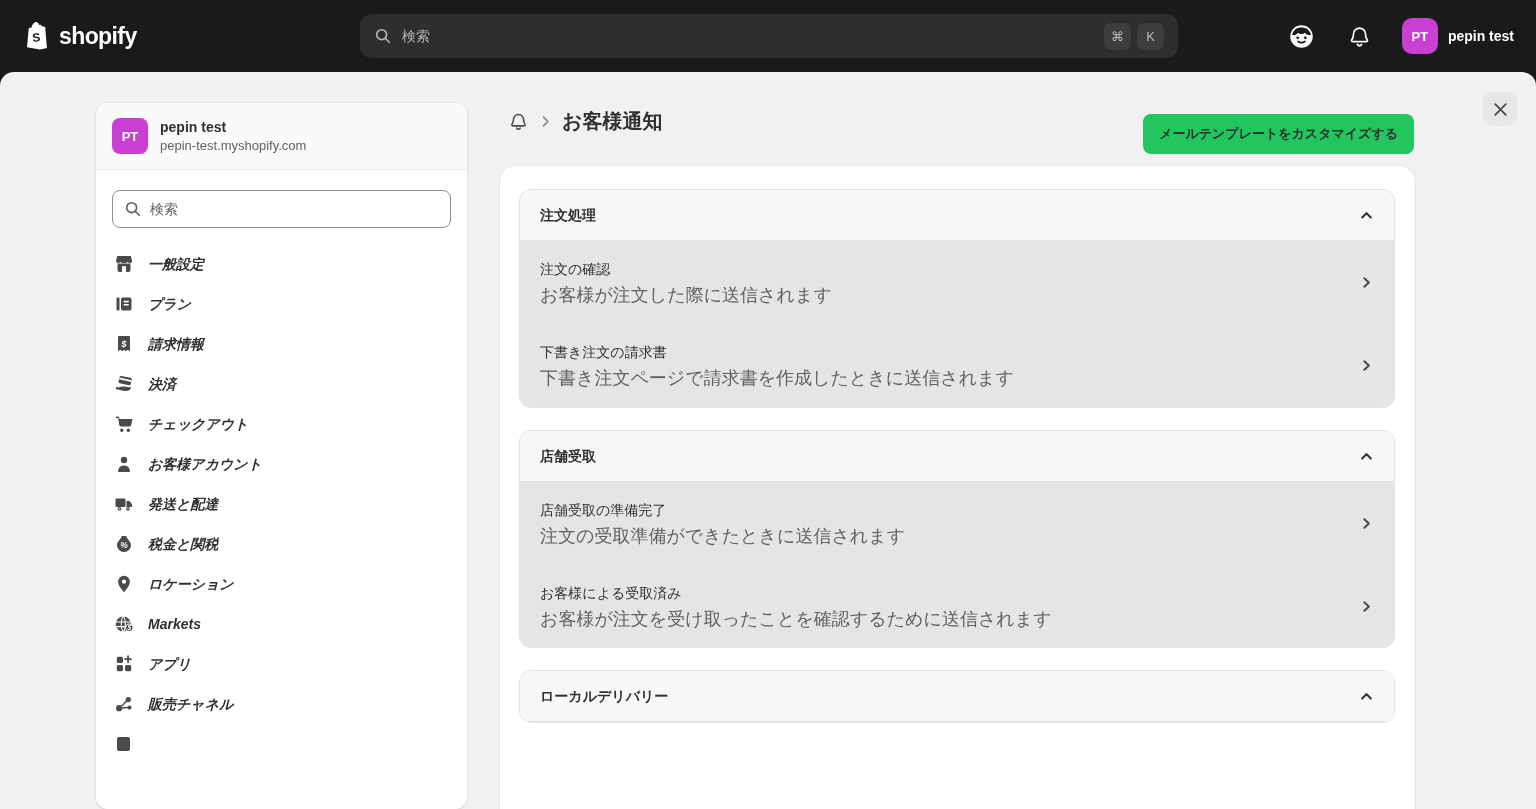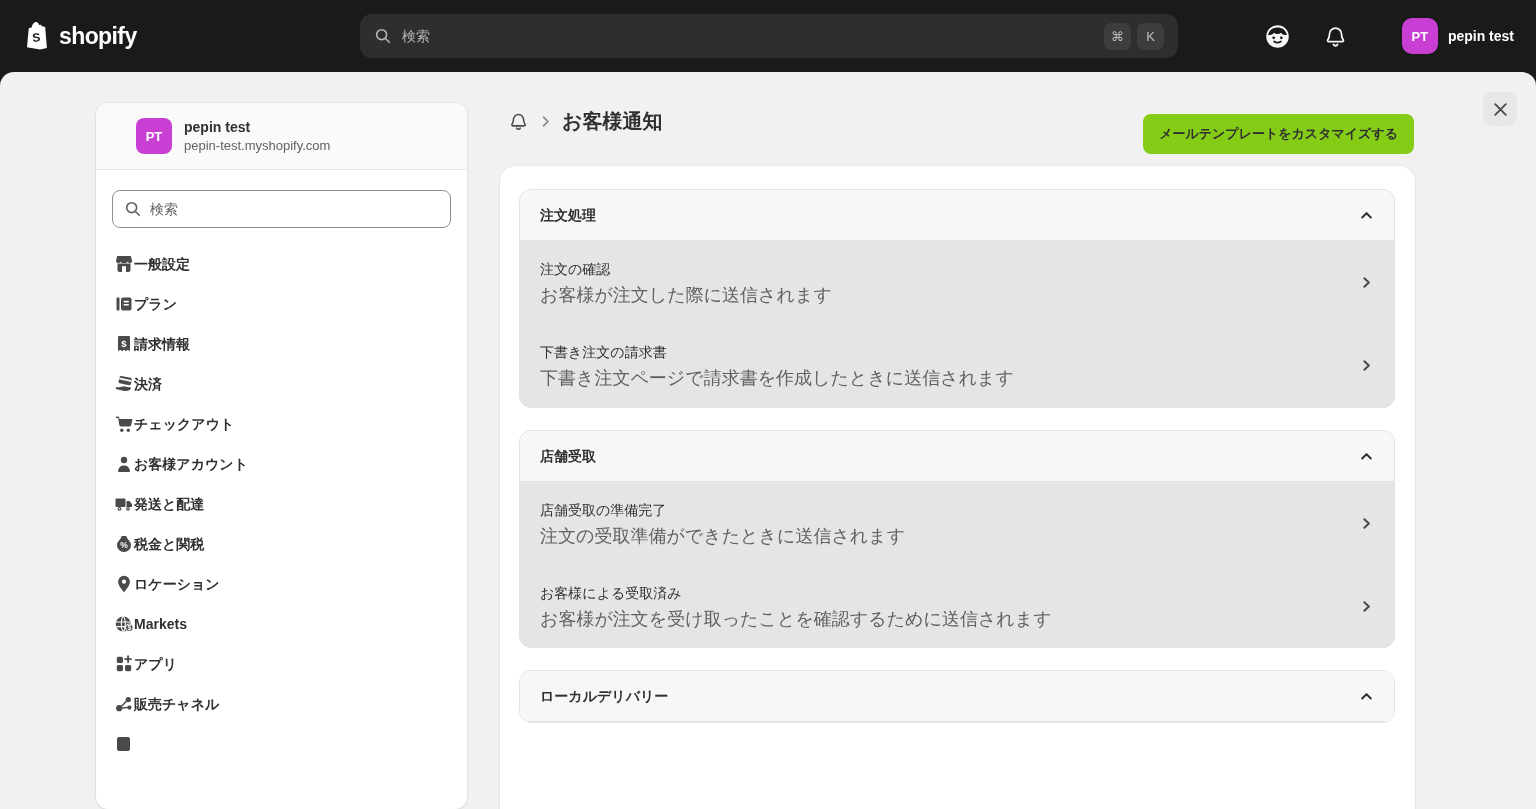--- a/index.html
+++ b/index.html
@@ -12,44 +12,44 @@
   .logo { position:absolute; left:26px; top:0; height:72px; display:flex; align-items:center; gap:7px; }
   .logo-word { color:#fff; font-size:23px; font-weight:700; letter-spacing:-0.6px; }
   .top-search { position:absolute; left:360px; top:14px; width:818px; height:44px; background:#2e2e2e; border-radius:12px; display:flex; align-items:center; gap:10px; padding:0 14px; }
   .top-search input { flex:1; background:transparent; border:none; outline:none; font:inherit; font-size:14px; color:#e3e3e3; }
   .top-search input::placeholder { color:#b5b5b5; }
   .keycaps { display:flex; gap:6px; }
   .keycap { min-width:27px; height:27px; padding:0 6px; background:#3d3d3d; border-radius:7px; color:#bdbdbd; font-size:13px; display:flex; align-items:center; justify-content:center; }
   .topbar-right { position:absolute; right:22px; top:0; height:72px; display:flex; align-items:center; gap:26px; }
   .top-iconbtn { width:32px; height:32px; display:flex; align-items:center; justify-content:center; cursor:pointer; }
   .user-chip { display:flex; align-items:center; gap:10px; cursor:pointer; }
-  .avatar { width:36px; height:36px; border-radius:10px; background:#c93fd4; color:#fff; font-size:13px; font-weight:700; display:flex; align-items:center; justify-content:center;margin-left:24px; }
+  .avatar { width:36px; height:36px; border-radius:10px; background:#c93fd4; color:#fff; font-size:13px; font-weight:700; display:flex; align-items:center; justify-content:center; }
   .user-name { color:#fff; font-size:14px; font-weight:700; }
 
   
   .frame { position:absolute; top:72px; left:0; width:1536px; height:737px; background:#f1f1f1; border-radius:14px 14px 0 0; overflow:hidden; }
 
   
   .sidebar { position:absolute; left:96px; top:31px; width:371px; height:706px; background:#fff; border-radius:12px; box-shadow:0 1px 2px rgba(26,26,26,.08), 0 0 0 1px rgba(0,0,0,.04); overflow:hidden; }
   .sb-header { background:#fafafa; border-bottom:1px solid #e8e8e8; padding:15px 16px; display:flex; align-items:center; gap:12px; }
   .sb-store-name { font-size:14px; font-weight:700; color:#303030; }
   .sb-store-domain { font-size:13px; color:#616161; margin-top:3px; }
   .sb-search { margin:20px 16px 12px; height:38px; border:1px solid #8f8f8f; border-radius:8px; display:flex; align-items:center; gap:8px; padding:0 11px; background:#fff; }
   .sb-search input { flex:1; background:transparent; border:none; outline:none; font:inherit; font-size:14px; color:#303030; }
   .sb-search input::placeholder { color:#616161; }
   .sb-nav { padding:4px 10px 0; }
-  .nav-item { display:flex; align-items:center; padding:10px 8px; border-radius:8px; cursor:pointer; }
+  .nav-item { display:flex; align-items:center; gap:14px; padding:10px 8px; border-radius:8px; cursor:pointer;font-style:italic; }
   .nav-icon { width:20px; height:20px; color:#4a4a4a; flex:0 0 auto; }
   .nav-icon svg { width:20px; height:20px; }
   .nav-label { font-size:14px; font-weight:700; color:#303030; line-height:20px; white-space:nowrap; }
 
   
   .breadcrumb { position:absolute; left:508px; top:36px; display:flex; align-items:center; gap:10px; }
   .page-title { font-size:20px; font-weight:700; color:#303030; }
-  .customize-btn { position:absolute; top:42px; right:122px; height:40px; padding:16px 16px; background:#84cc16; border:none; border-radius:8px; font-family:inherit; font-size:13px; font-weight:700; color:#303030; cursor:pointer; display:flex; align-items:center; }
+  .customize-btn { position:absolute; top:42px; right:122px; height:40px; padding:16px 16px; background:#22c55e; border:none; border-radius:8px; font-family:inherit; font-size:13px; font-weight:700; color:#303030; cursor:pointer; display:flex; align-items:center; }
   .close-btn { position:absolute; top:20px; right:19px; width:34px; height:34px; background:#e7e7e7; border:none; border-radius:9px; cursor:pointer; display:flex; align-items:center; justify-content:center; }
 
   .main-card { position:absolute; left:500px; top:94px; width:915px; height:820px; background:#fff; border-radius:16px; box-shadow:0 1px 2px rgba(26,26,26,.07), 0 0 0 1px rgba(0,0,0,.03); padding:23px 20px 20px 19px; }
   .group { border:1px solid #e3e3e3; border-radius:12px; overflow:hidden; margin-bottom:22px; background:#e5e5e5; }
   .group-header { background:#f7f7f7; border-bottom:1px solid #e3e3e3; padding:15px 20px; display:flex; align-items:center; justify-content:space-between; cursor:pointer; }
   .group-title { font-size:14px; font-weight:700; color:#303030; line-height:20px; }
   .group-item { display:flex; align-items:center; padding:18px 20px; cursor:pointer; }
   .gi-text { flex:1; }
   .gi-title { font-size:14px; color:#303030; line-height:20px; margin-bottom:6px; }
   .gi-desc { font-size:18px; color:#616161; line-height:20px; }

